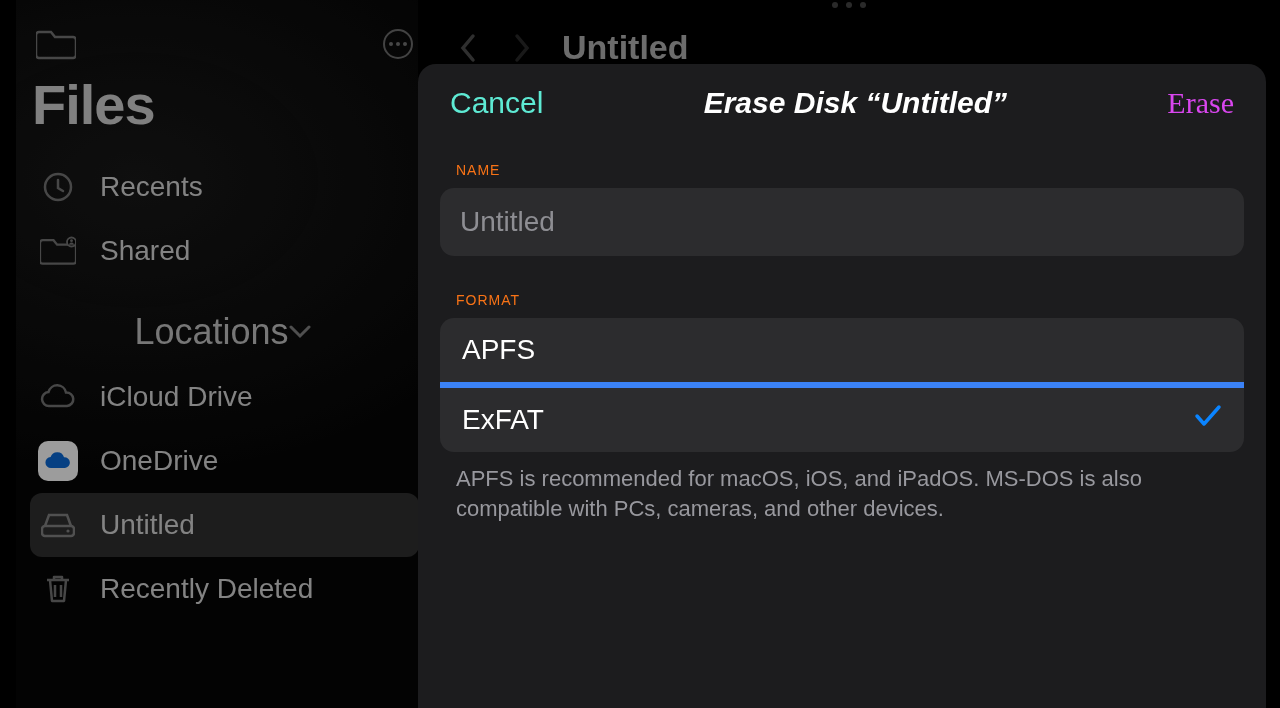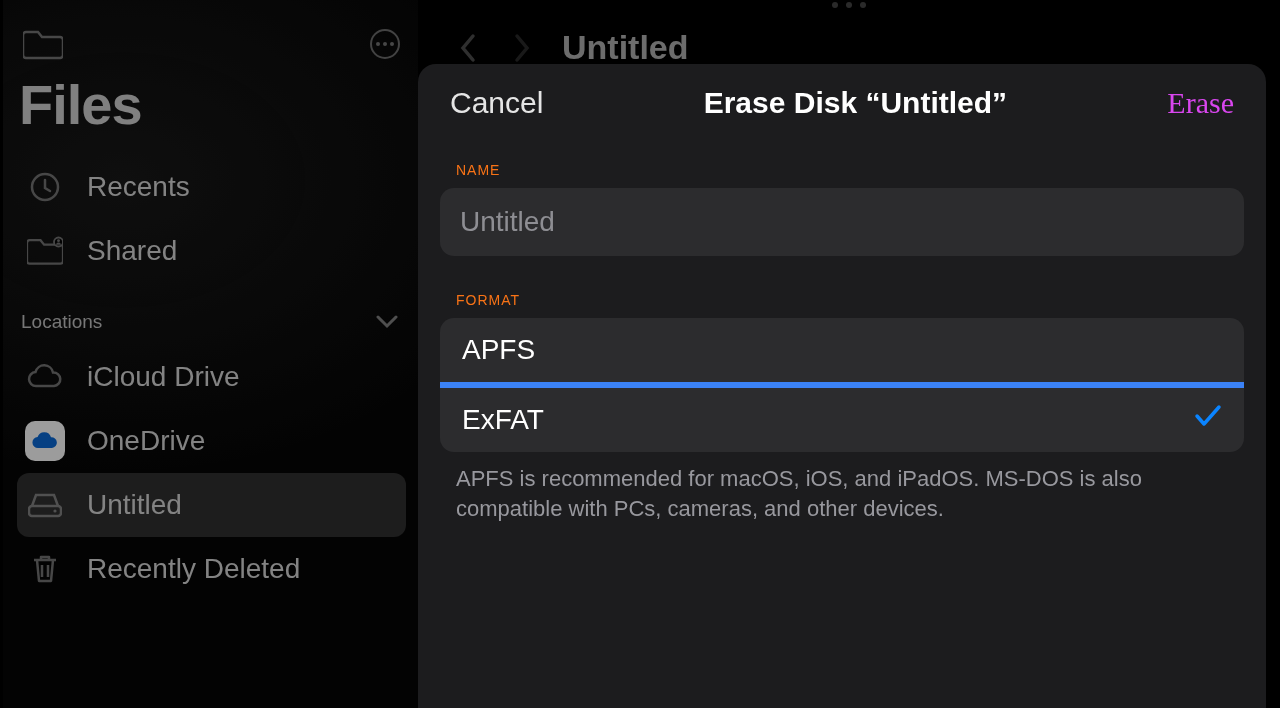--- a/index.html
+++ b/index.html
@@ -1,54 +1,54 @@
 <!DOCTYPE html>
 <html><head>
 <meta charset="utf-8">
 <style>
   * { box-sizing: border-box; margin: 0; padding: 0; }
   html, body { width: 1280px; height: 708px; overflow: hidden; font-family: -apple-system, "Helvetica Neue", Arial, sans-serif; background:#000; color:#fff; }
   .app { position: relative; width:1280px; height:708px; background:#000; }
 
   
-  .sidebar { position:absolute; left:3px; top:0; width:418px; height:708px;
+  .sidebar { position:absolute; left:16px; top:0; width:418px; height:708px;
              background: radial-gradient(ellipse 600px 420px at 120px 180px, rgba(120,120,120,0.15) 0%, rgba(0,0,0,0) 70%), #060606;
              padding: 28px 14px 16px 14px; border-right:1px solid rgba(0,0,0,0.6); }
   .dim-overlay { position:absolute; left:0; top:0; width:418px; height:708px; background:rgba(0,0,0,0.35); pointer-events:none; }
 
   .sb-topbar { display:flex; align-items:center; justify-content:space-between; padding: 0 6px 8px 6px; }
   .folder-icon svg, .more-icon svg { display:block; }
   .more-circle { width:30px; height:30px; border:2px solid #676767; border-radius:50%; display:flex; align-items:center; justify-content:center; }
   .more-dots { display:flex; gap:3px; }
   .more-dots span { width:4px; height:4px; background:#6e6e6e; border-radius:50%; }
 
   .sb-title { font-size:56px; font-weight:700; color:#c5c5c5; padding: 4px 2px 18px 2px; letter-spacing:-1px; }
 
   .sb-item { display:flex; align-items:center; gap:22px; padding:12px 8px; border-radius:12px; font-size:28px; color:#c9c9c9; }
   .sb-item .ic { width:40px; height:40px; display:flex; align-items:center; justify-content:center; flex:0 0 40px; }
   .sb-item.active { background:#2d2d2d; }
-  .sb-section { display:flex; align-items:center; justify-content:space-between; padding:28px 8px 12px 4px; font-size:19px; color:#b7b7b7; }
+  .sb-section { display:flex; align-items:center; justify-content:center; padding:28px 8px 12px 4px; font-size:36px; color:#b7b7b7; }
   .chev svg { display:block; }
 
   .onedrive-badge { width:40px; height:40px; border-radius:10px; background:#f0f0f0; display:flex; align-items:center; justify-content:center; }
 
   
   .content { position:absolute; left:418px; top:0; right:0; height:708px; background:#000; }
   .content-top-dots { position:absolute; top:0; left:50%; transform:translateX(-50%); display:flex; gap:8px; padding-top:2px; }
   .content-top-dots span { width:6px; height:6px; background:#555; border-radius:50%; }
   .content-header { display:flex; align-items:center; gap:26px; padding:28px 36px; }
   .nav-arrow { width:28px; height:28px; display:flex; align-items:center; justify-content:center; }
   .content-title { font-size:34px; font-weight:700; color:#d9d9d9; }
   .content-dim { position:absolute; inset:0; background:rgba(0,0,0,0.5); }
 
   
   .modal { position:absolute; left:418px; top:64px; width:848px; height:644px; background:#1c1c1e; border-radius:18px 18px 0 0; overflow:hidden; }
   .modal-bar { display:flex; align-items:center; justify-content:space-between; padding:22px 32px 10px 32px; }
-  .btn-cancel { color:#e5e5e5; font-size:30px; font-weight:400; cursor:pointer; }
-  .modal-title { color:#fff; font-size:30px; font-weight:600; }
+  .btn-cancel { color:#5eead4; font-size:30px; font-weight:400; cursor:pointer; }
+  .modal-title { color:#fff; font-size:30px; font-weight:600;font-style:italic; }
   .btn-erase { color:#d946ef; font-size:30px; font-weight:400; cursor:pointer;font-family:Liberation Serif, serif; }
 
   .modal-body { padding: 22px 22px 0 22px; }
   .group-label { color:#f97316; font-size:14px; letter-spacing:1px; padding: 10px 16px; }
   .name-field { background:#2c2c2e; border-radius:14px; padding:18px 20px; }
   .name-input { width:100%; background:transparent; border:none; outline:none; color:#fff; font-size:28px; }
   .name-input::placeholder { color:#8e8e93; }
 
   .format-list { background:#2c2c2e; border-radius:14px; overflow:hidden; }
   .format-row { display:flex; align-items:flex-start; justify-content:space-between; padding:16px 22px; font-size:28px; color:#fff; cursor:pointer; }

